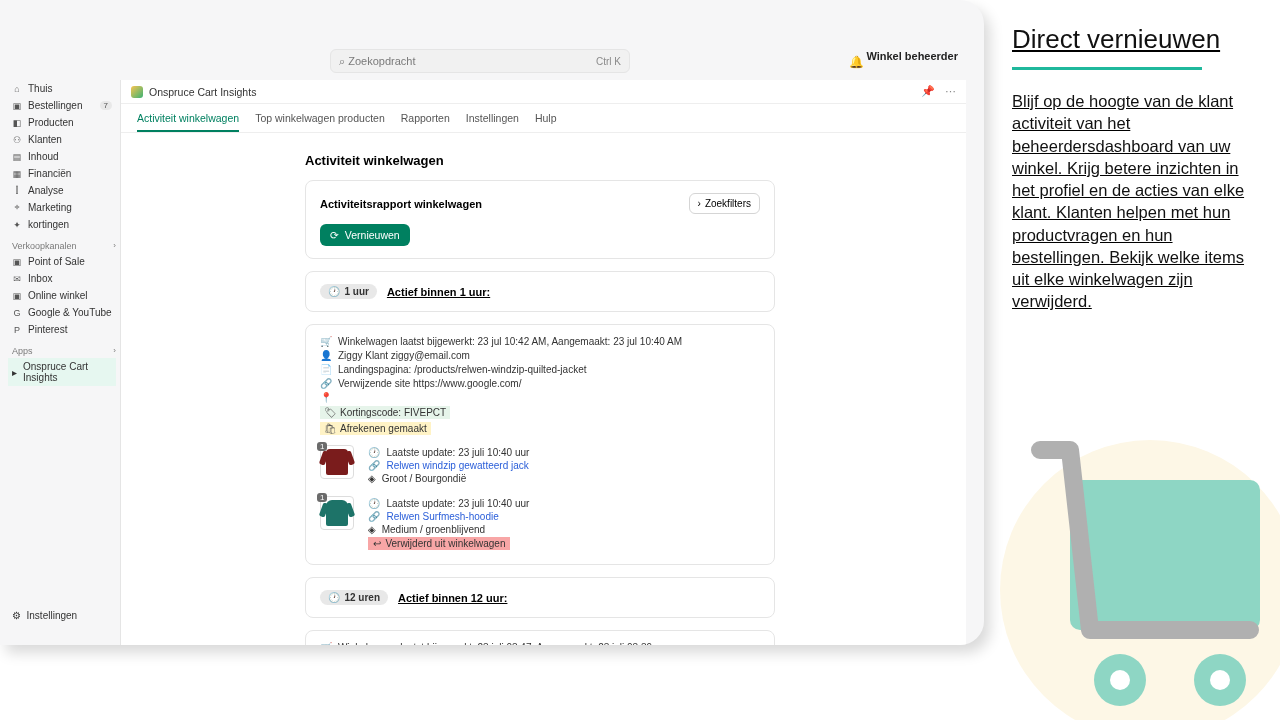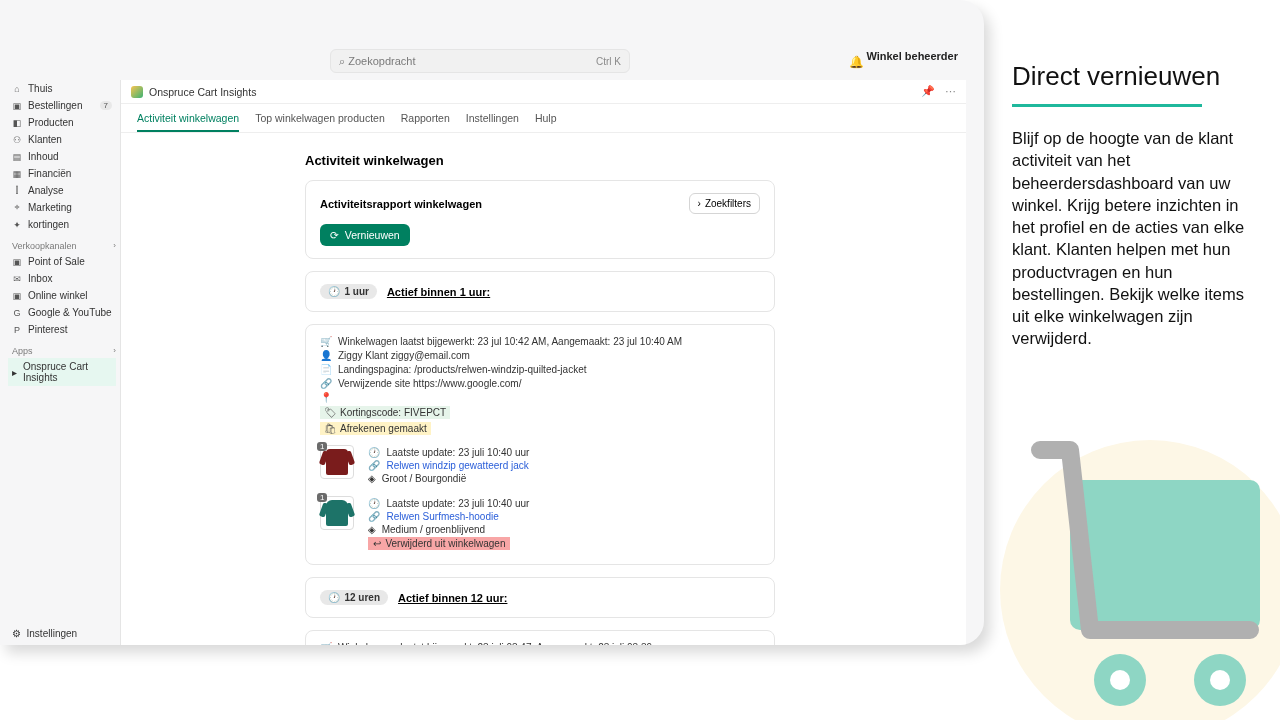--- a/index.html
+++ b/index.html
@@ -1,40 +1,40 @@
 <!DOCTYPE html>
 <html><head>
 <meta charset="utf-8">
 <style>
   * { box-sizing: border-box; margin: 0; padding: 0; }
   body { font-family: -apple-system, BlinkMacSystemFont, "Segoe UI", sans-serif; background: #fff; width: 1280px; height: 720px; overflow: hidden; }
   .wrap { display: flex; width: 1280px; height: 720px; }
   .app-panel { width: 984px; height: 645px; background: #f6f6f7; border-radius: 0 24px 24px 0; overflow: hidden; position: relative; box-shadow: 6px 8px 14px rgba(0,0,0,0.15); }
-  .marketing { flex: 1; padding: 61px 28px 0 28px; }
+  .marketing { flex: 1; padding: 24px 28px 0 28px; text-decoration: underline; }
   .mkt-title { font-size: 26px; font-weight: 400; color: #111; margin-bottom: 12px; }
   .mkt-rule { border: none; border-top: 3px solid #1fb89c; width: 190px; margin-bottom: 20px; }
   .mkt-body { font-size: 16.5px; color: #111; line-height: 1.35; }
   .mkt-cart { position: absolute; right: 0; bottom: 0; width: 300px; height: 360px; pointer-events: none; }
 
   
   .topbar { position: absolute; top: 48px; left: 0; right: 0; height: 26px; display: flex; align-items: center; }
   .search { position: absolute; left: 330px; width: 300px; height: 24px; background: #f1f1f1; border: 1px solid #e5e5e5; border-radius: 6px; display: flex; align-items: center; padding: 0 8px; font-size: 11px; color: #7a7a7a; }
   .search .ctrlk { margin-left: auto; color: #8a8a8a; font-size: 10px; }
   .bell { position: absolute; right: 120px; top: 55px; color: #6b6b6b; font-size: 12px; }
   .admin { position: absolute; right: 26px; top: 50px; font-size: 11px; font-weight: 600; color: #222; }
 
   
   .sidebar { position: absolute; left: 8px; top: 80px; width: 108px; font-size: 10px; color: #333; }
   .sidebar .item { display: flex; align-items: center; gap: 6px; padding: 3px 4px; cursor: pointer; }
   .sidebar .item .ico { width: 10px; text-align: center; color: #555; font-size: 9px; }
   .sidebar .badge { margin-left: auto; background: #e8e8e8; border-radius: 8px; font-size: 8px; padding: 0 4px; color: #555; }
   .sidebar .section { font-size: 9px; color: #7a7a7a; margin: 8px 0 2px 4px; display: flex; align-items: flex-start; }
   .sidebar .section .chev { margin-left: auto; font-size: 8px; }
   .sidebar .approw { background: #e6f7f0; padding: 3px 4px; display: flex; align-items: center; gap: 6px; }
-  .settings-row { position: absolute; left: 12px; bottom: 6px; font-size: 10px; color: #333; }
+  .settings-row { position: absolute; left: 12px; bottom: 24px; font-size: 10px; color: #333; }
 
   
   .main { position: absolute; left: 120px; top: 80px; right: 18px; bottom: 0; background: #fff; border-left: 1px solid #e5e5e5; }
   .apptitle { display: flex; align-items: center; gap: 6px; padding: 5px 10px; font-size: 10.5px; color: #333; border-bottom: 1px solid #eee; }
   .apptitle .pin { margin-left: auto; color: #888; font-size: 11px; margin-right: 4px; }
   .apptitle .dots { color: #888; font-size: 11px; }
   .tabs { display: flex; gap: 16px; padding: 8px 16px 0 16px; border-bottom: 1px solid #eee; font-size: 10.5px; color: #555; }
   .tabs .tab { padding-bottom: 6px; cursor: pointer; }
   .tabs .tab.active { color: #008060; border-bottom: 2px solid #008060; font-weight: 500; }
 

